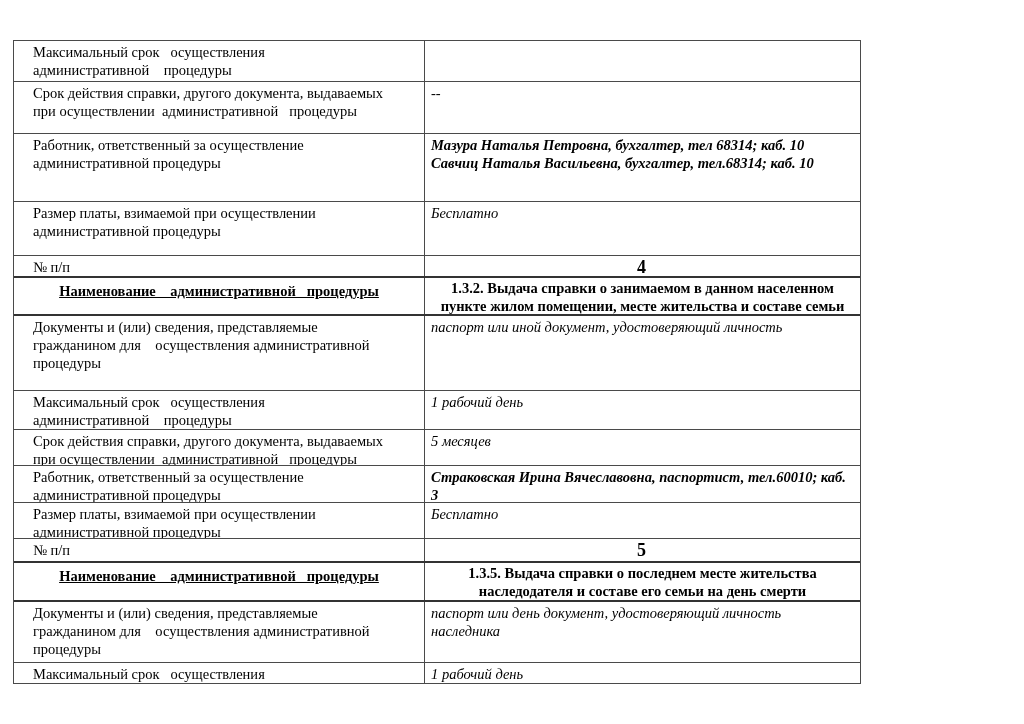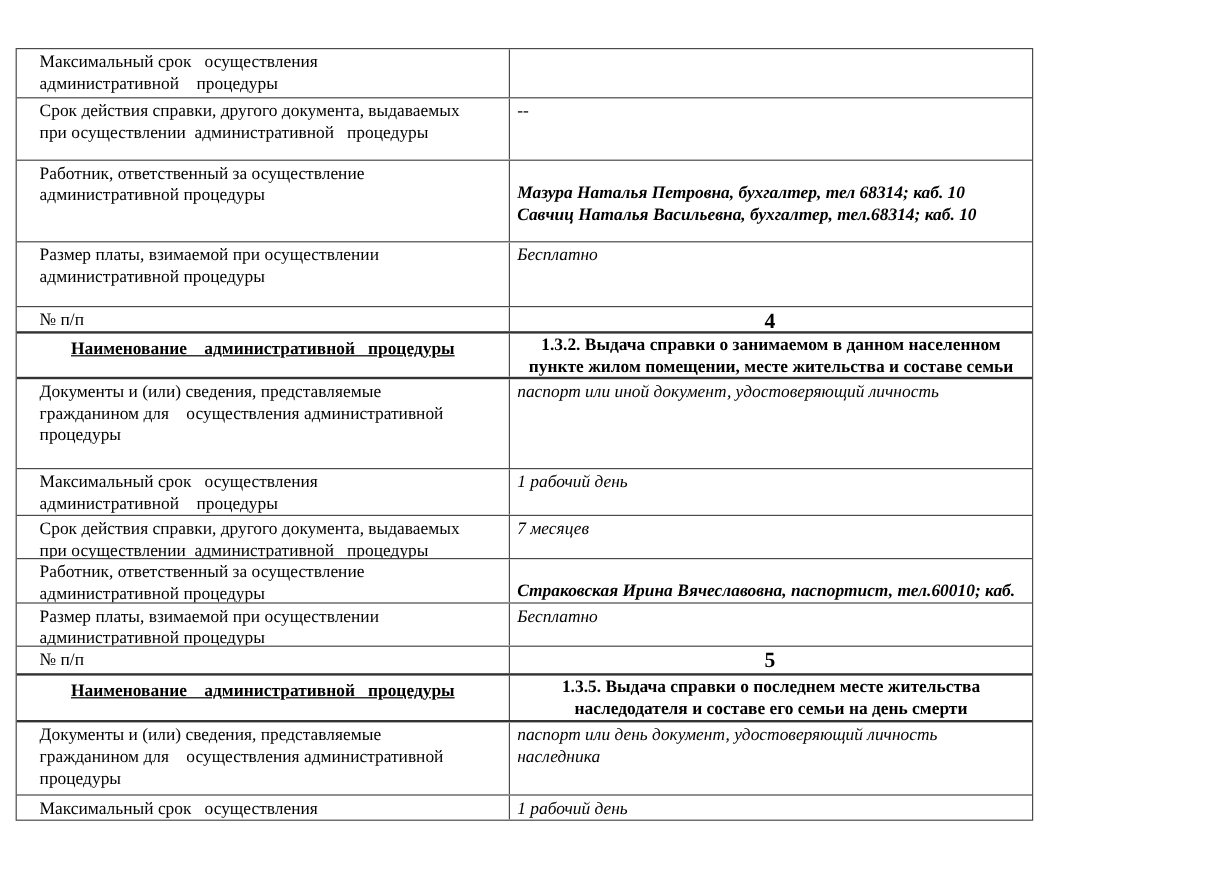--- a/index.html
+++ b/index.html
@@ -44,21 +44,21 @@
     font-weight:bold;
     text-align:center;
     padding:4px 6px 0 6px;
     text-decoration:underline;
   }
   .val{
     flex:1 1 auto;
     padding:2px 8px 0 6px;
   }
   .val.italic{font-style:italic;}
-  .val.bold-italic{font-style:italic;font-weight:bold;margin-top:16px;}
+  .val.bold-italic{font-style:italic;font-weight:bold;}
   .val.num{
     font-weight:bold;
     font-style:normal;
     text-align:center;
     font-size:18px;
     line-height:20px;
     padding-top:1px;
   }
   .val.center-bold{
     font-weight:bold;
@@ -114,21 +114,21 @@
 
   <div class="trow" style="height:39px">
     <div class="cell lbl">Максимальный срок   осуществления
 административной    процедуры</div>
     <div class="cell val italic">1 рабочий день</div>
   </div>
 
   <div class="trow" style="height:36px">
     <div class="cell lbl">Срок действия справки, другого документа, выдаваемых
 при осуществлении  административной   процедуры</div>
-    <div class="cell val italic">7 месяцев</div>
+    <div class="cell val italic">5 месяцев</div>
   </div>
 
   <div class="trow" style="height:37px">
     <div class="cell lbl">Работник, ответственный за осуществление
 административной процедуры</div>
     <div class="cell val bold-italic">Страковская Ирина Вячеславовна, паспортист, тел.60010; каб. 3
 Добыш Диана Викторовна, паспортист, тел. 60010; каб. 3</div>
   </div>
 
   <div class="trow" style="height:36px">

